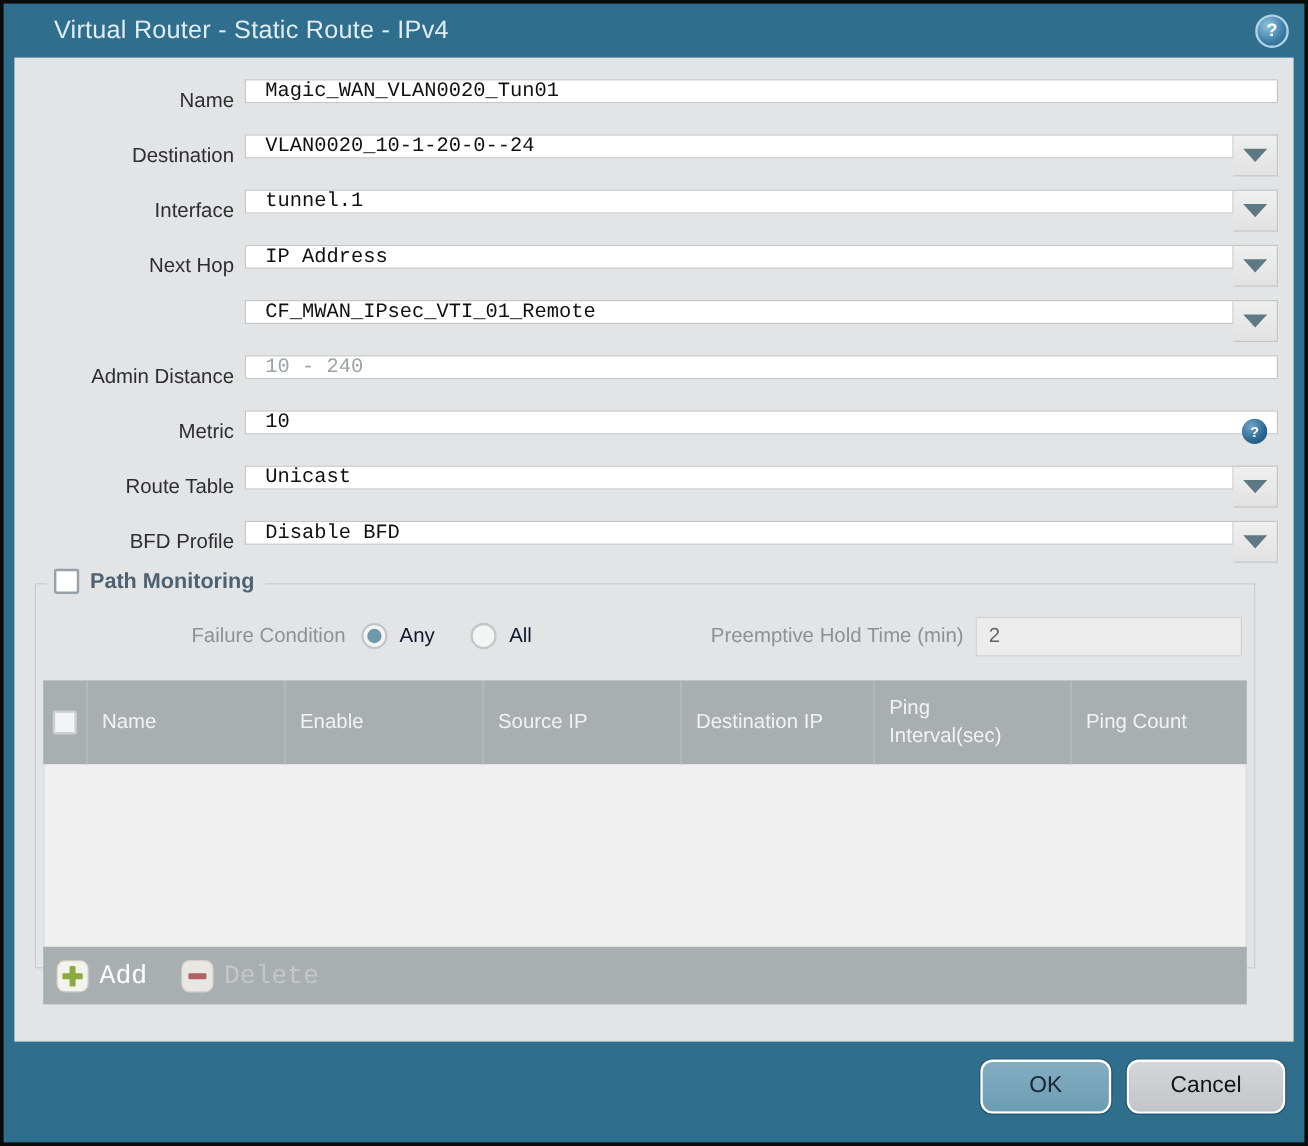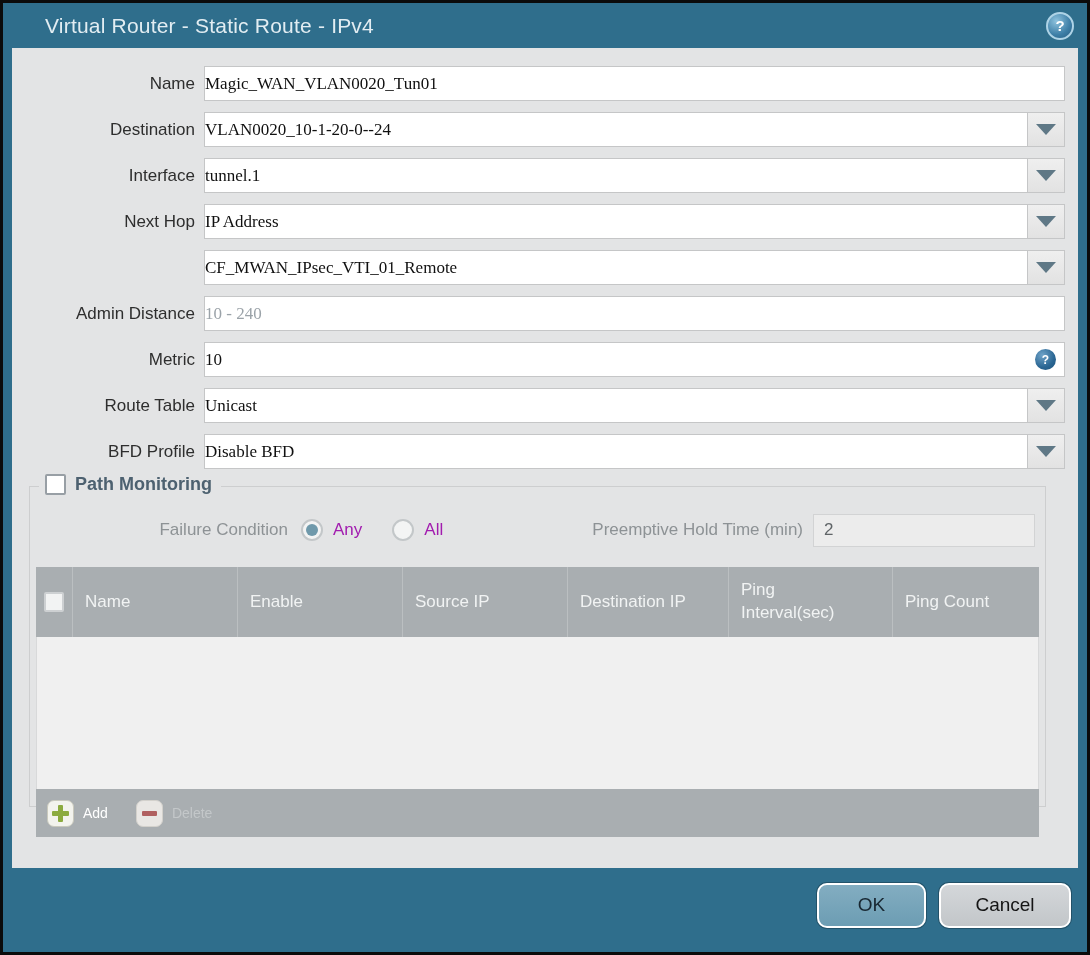--- a/index.html
+++ b/index.html
@@ -30,24 +30,24 @@
   .dialog-body {
     flex: 1; background: #e3e4e5;
     margin: 0 9px; padding: 18px 13px 0 0;
     overflow: hidden;
   }
 
   .form-row { display: flex; align-items: center; margin-bottom: 11px; }
   .form-label { width: 192px; flex: 0 0 192px; text-align: right; padding-right: 9px; font-size: 17px; color: #2e2e2e; }
   .field { flex: 1; display: flex; height: 35px; position: relative; }
   .field input.text {
-    flex: 1; min-width: 0; height: 35px;
+    flex: 1; min-width: 0; height: 20px;
     border: 1px solid #c5c6c7; background: #fff;
-    font-family: Liberation Serif, serif; font-size: 17px; color: #101010;
-    padding: 0 0; outline: none;
+    font-family: Liberation Mono, monospace; font-size: 17px; color: #101010;
+    padding: 0 16px; outline: none;
   }
   .field input.text::placeholder { color: #9ba3a9; opacity: 1; }
   .dd-btn {
     width: 37px; height: 35px; flex: 0 0 37px;
     background: linear-gradient(#efefef, #e2e2e2);
     border: 1px solid #c5c6c7; border-left: none;
     display: flex; align-items: center; justify-content: center;
     cursor: pointer; padding: 0;
   }
   .dd-arrow {
@@ -84,21 +84,21 @@
   .fc-label { width: 258px; flex: 0 0 258px; text-align: right; margin-right: 13px; font-size: 17px; color: #8d9295; }
   .radio {
     width: 22px; height: 22px; border-radius: 50%;
     background: #f3f4f4; border: 2px solid #c3c7c9;
     position: relative; cursor: pointer; flex: 0 0 22px;
   }
   .radio.selected::after {
     content: ''; position: absolute; left: 3px; top: 3px; right: 3px; bottom: 3px;
     border-radius: 50%; background: #6f99ab;
   }
-  .radio-label { font-size: 17px; color: #a21caf; margin: 0 30px 0 10px; }
+  .radio-label { font-size: 17px; color: #0f172a; margin: 0 30px 0 10px; }
   .pht-label { margin-left: auto; text-align: right; font-size: 17px; color: #8d9295; }
   .pht-input {
     width: 222px; height: 33px; margin-left: 10px;
     border: 1px solid #d2d3d4; background: #ececec;
     font-family: "Liberation Sans", sans-serif; font-size: 17px; color: #5f6467;
     padding: 0 10px; outline: none;
   }
 
   .pm-table { margin: 20px 6px 0 6px; }
   .pm-thead { display: flex; height: 70px; background: #a9aeb1; color: #f1f3f3; font-size: 17px; }
@@ -110,21 +110,21 @@
   }
   .th-name, .th-enable, .th-source { width: 165px; flex: 0 0 165px; }
   .th-dest { width: 161px; flex: 0 0 161px; }
   .th-ping-int { width: 164px; flex: 0 0 164px; }
   .th-ping-count { flex: 1; }
   .th-wrap { display: block; max-width: 105px; line-height: 1.35; }
 
   .pm-tbody { height: 152px; background: #f0f0f0; border-left: 1px solid #d8d9da; border-right: 1px solid #d8d9da; }
   .pm-toolbar { height: 48px; background: #a9aeb1; display: flex; align-items: center; padding: 0 11px; gap: 28px; }
   .tb-btn { display: flex; align-items: center; gap: 9px; background: none; border: none; cursor: pointer; padding: 0; font-family: "Liberation Sans", sans-serif; }
-  .tb-btn .tb-label { font-size: 14px; }
+  .tb-btn .tb-label { font-size: 22px; font-family: Liberation Mono, monospace; }
   .tb-btn.add .tb-label { color: #ffffff; }
   .tb-btn.delete .tb-label { color: #c3c7c9; }
   .icon-box { width: 27px; height: 27px; border-radius: 7px; position: relative; flex: 0 0 27px; }
   .icon-plus { background: #f3f3ed; border: 1px solid #c9c9bd; }
   .icon-plus::before { content: ''; position: absolute; left: 4px; right: 4px; top: 10px; bottom: 10px; background: #8cab3f; border-radius: 1px; }
   .icon-plus::after  { content: ''; position: absolute; top: 4px; bottom: 4px; left: 10px; right: 10px; background: #8cab3f; border-radius: 1px; }
   .icon-minus { background: #e9e7e4; border: 1px solid #d3d1cc; }
   .icon-minus::before { content: ''; position: absolute; left: 5px; right: 5px; top: 10px; bottom: 10px; background: #b06060; border-radius: 1px; }
 
   

